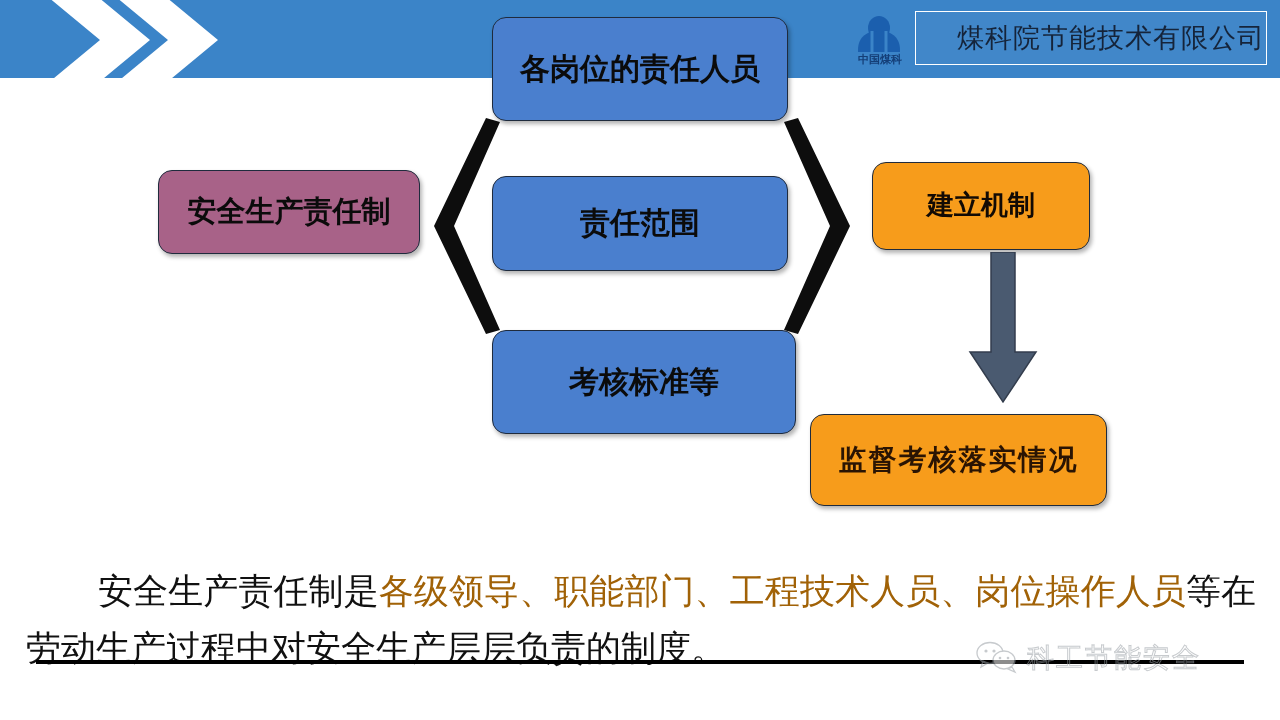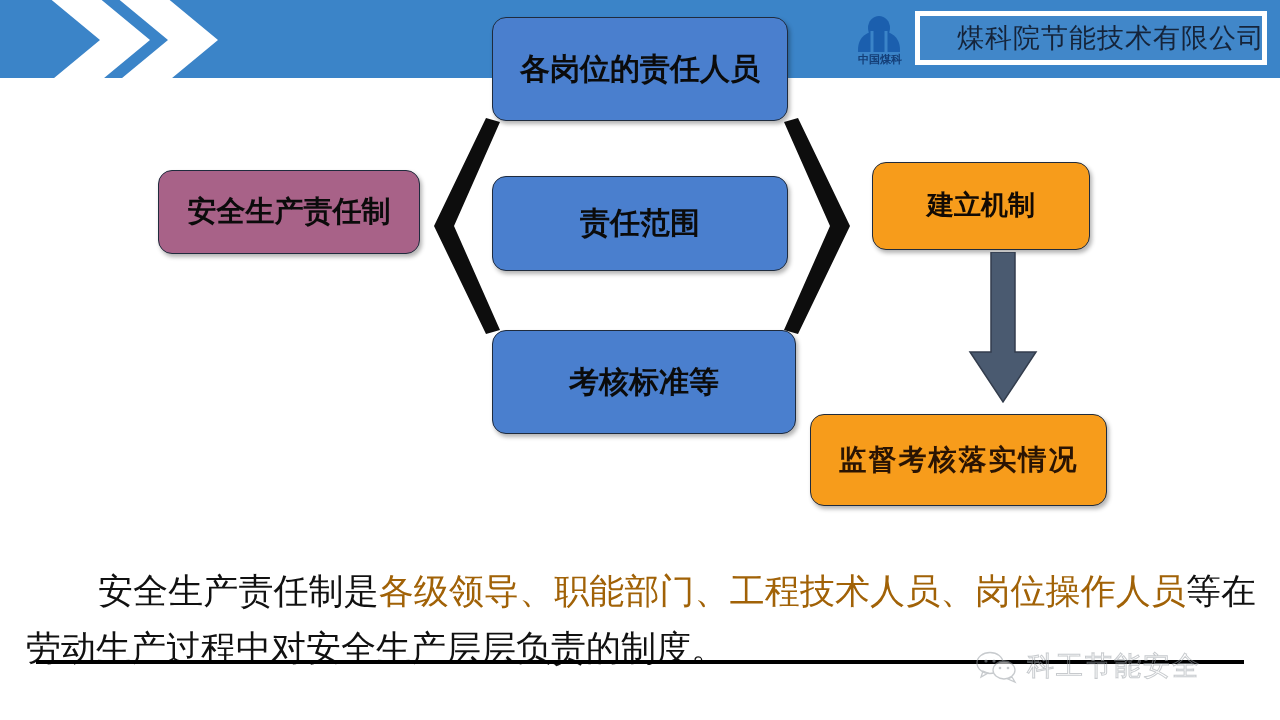--- a/index.html
+++ b/index.html
@@ -52,21 +52,21 @@
     color: #143e77;
     letter-spacing: 0px;
     white-space: nowrap;
   }
   .company-box {
     position: absolute;
     left: 915px;
     top: 11px;
     width: 352px;
     height: 54px;
-    border: 5px solid #ffffff;
+    border: 1px solid #ffffff;
     box-sizing: border-box;
     display: flex;
     align-items: center;
     justify-content: center;
     background: rgba(255,255,255,0.03);
     padding-left: 40px;
   }
   .company-box span {
     font-family: "DejaVu Sans", "Liberation Sans", sans-serif;
     font-size: 27px;
@@ -166,21 +166,21 @@
     height: 4px;
     background: #000000;
   }
   .watermark {
     position: absolute;
     left: 975px;
     top: 640px;
     width: 300px;
     height: 44px;
     display: flex;
-    align-items: flex-end;
+    align-items: flex-start;
     gap: 8px;
     opacity: 0.55;
   }
   .watermark .wm-text {
     font-size: 27px;
     color: transparent;
     -webkit-text-stroke: 1px #9aa0a6;
     letter-spacing: 2px;
     white-space: nowrap;
   }

